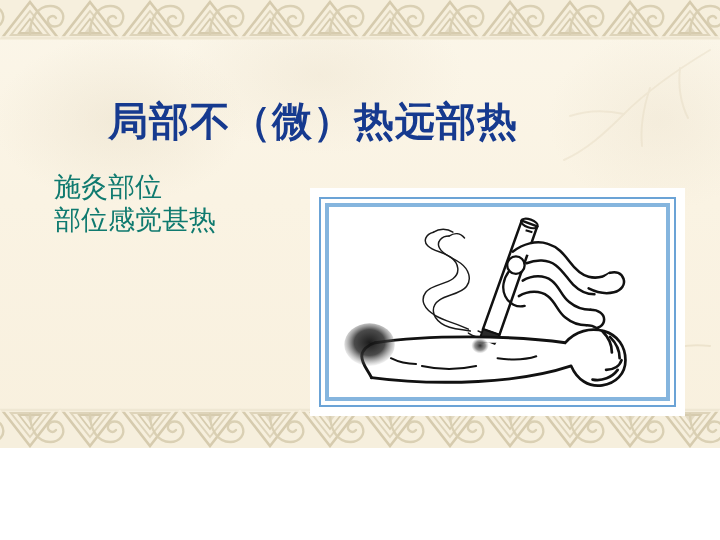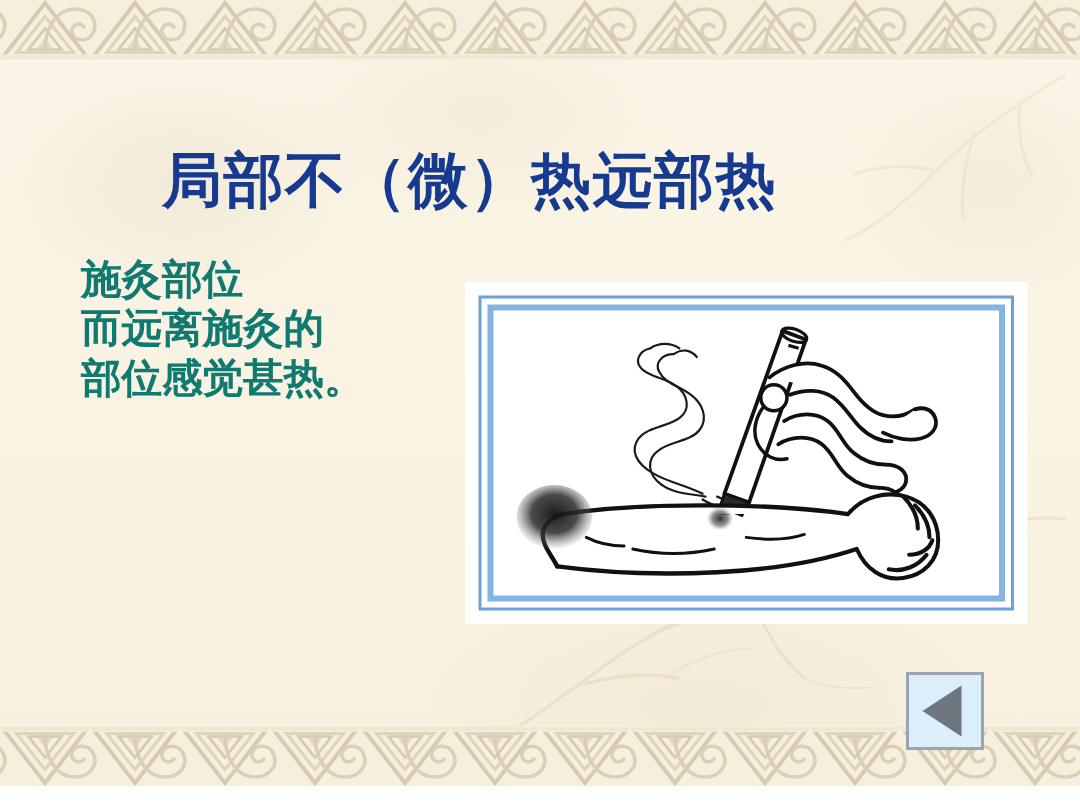--- a/index.html
+++ b/index.html
@@ -3,21 +3,21 @@
 <meta charset="utf-8">
 <style>
   html, body {
     margin: 0;
     padding: 0;
     background: #ffffff;
   }
   #slide {
     position: relative;
     width: 720px;
-    height: 524px;
+    height: 448px;
     overflow: hidden;
     background: #faf4e6;
     font-family: "DejaVu Sans", "Liberation Sans", sans-serif;
   }
 
   
   .bg-base {
     position: absolute;
     inset: 0;
     background:
@@ -61,21 +61,21 @@
   }
 
   
   .body-text {
     position: absolute;
     left: 54px;
     top: 170px;
     width: 252px;
     color: #0f7a6f;
     font-size: 27px;
-    font-weight: bold;
+    font-weight: normal;
     line-height: 33px;
     letter-spacing: 0px;
   }
   .body-text .line { white-space: nowrap; }
 
   
   .pic-panel {
     position: absolute;
     left: 310px;
     top: 188px;
@@ -263,22 +263,21 @@
         <use href="#scroll2" x="-32" y="0"></use>
       </g>
       <rect x="0" y="0" width="720" height="4" fill="#f7f0df" opacity="0.75"></rect>
     </svg>
   </div>
 
   <div class="title">局部不（微）热远部热</div>
 
   <div class="body-text">
     <div class="line">施灸部位</div>
-    <div class="line">而远离施灸的</div>
-    <div class="line">部位感觉甚热。</div>
+    <div class="line">部位感觉甚热</div>
   </div>
 
   <div class="pic-panel">
     <div class="pic-frame-outer">
       <div class="pic-frame-inner">
         <div class="pic-art">
           <svg viewBox="0 0 340 196" preserveAspectRatio="xMidYMid meet">
             <defs>
               <radialGradient id="blob" cx="50%" cy="45%" r="55%">
                 <stop offset="0%" stop-color="#111111" stop-opacity="0.95"></stop>

